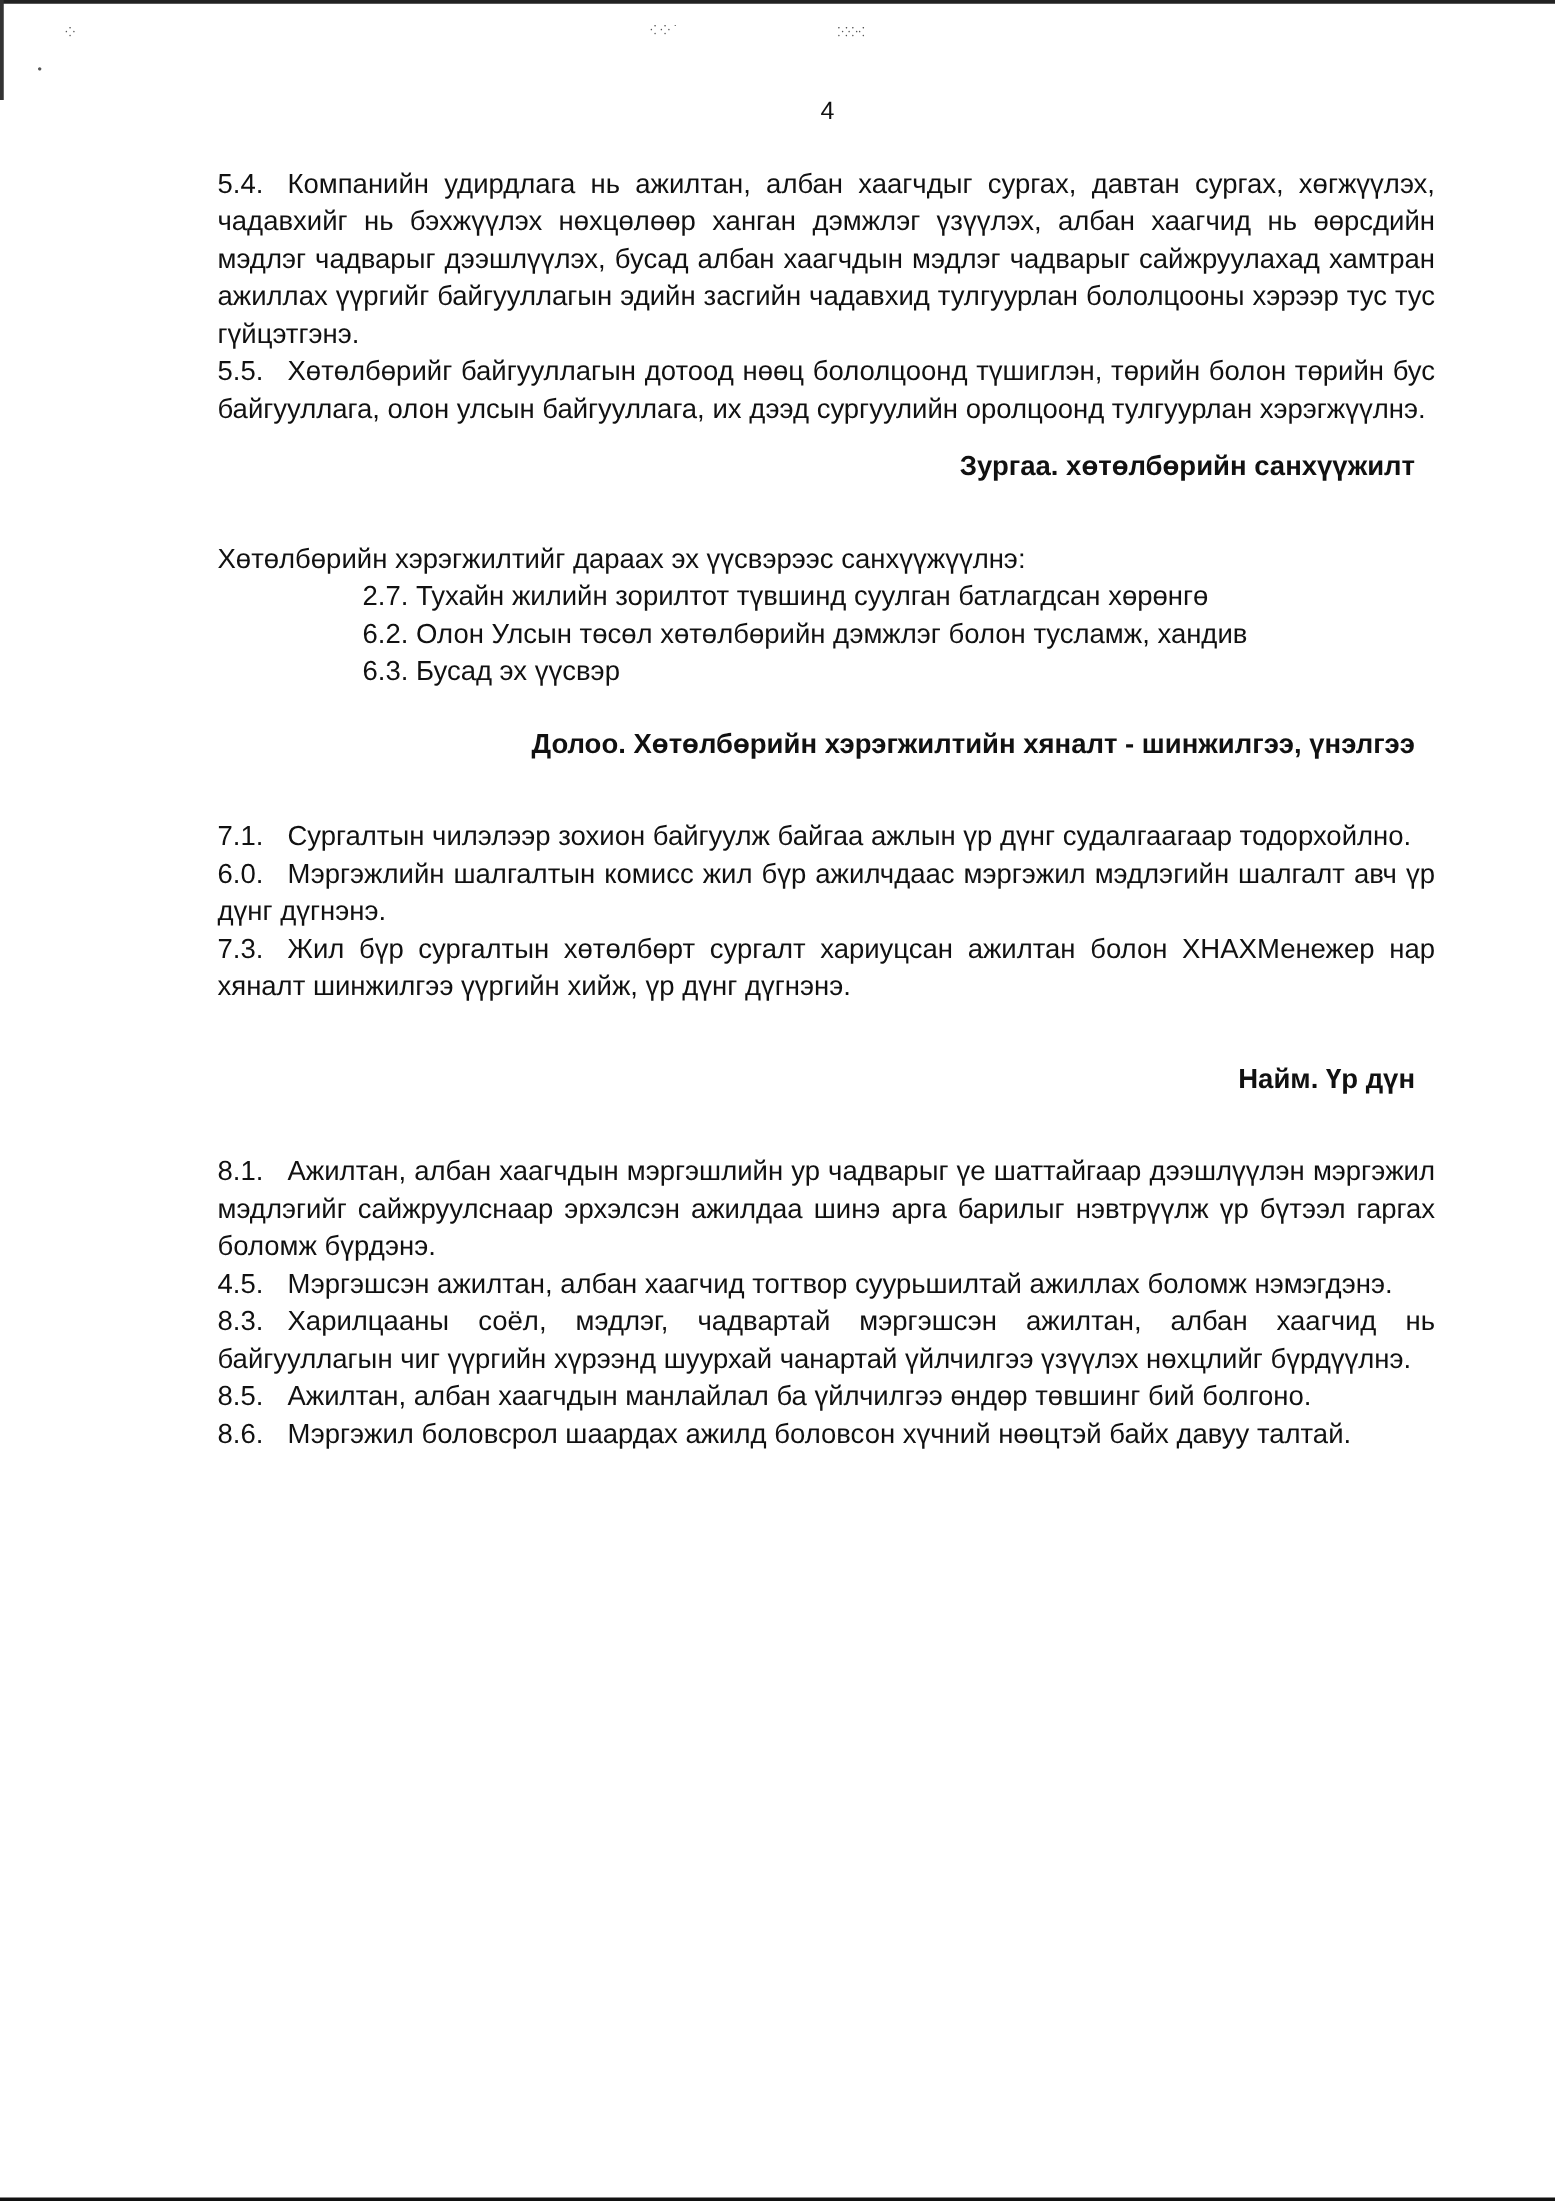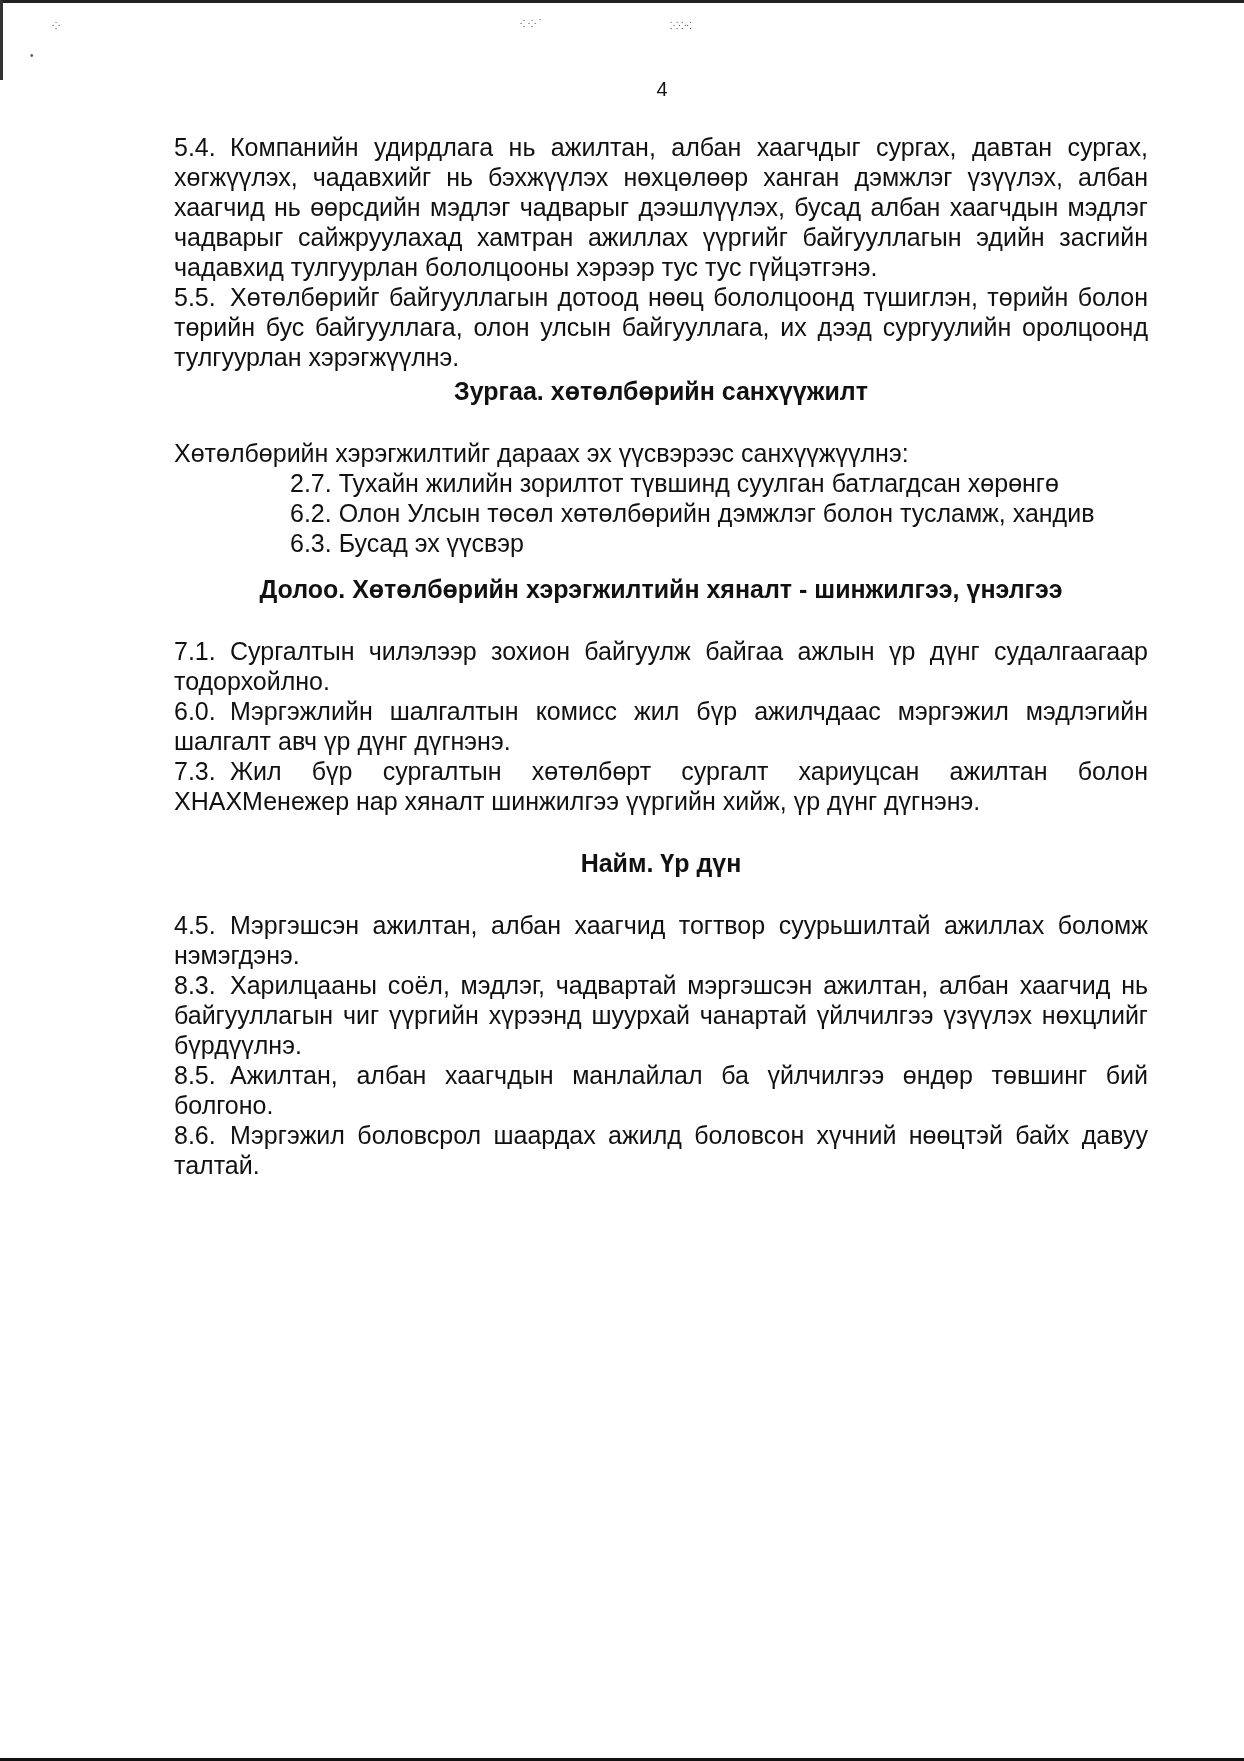--- a/index.html
+++ b/index.html
@@ -3,24 +3,24 @@
 <meta charset="utf-8">
 <style>
   html, body { margin: 0; padding: 0; background: #ffffff; }
   body { width: 1244px; height: 1761px; position: relative; overflow: hidden;
          font-family: "Liberation Sans", sans-serif; color: #111; }
   .scan-top { position: absolute; left: 0; top: 0; width: 1244px; height: 3px; background: #222; }
   .scan-left { position: absolute; left: 0; top: 0; width: 3px; height: 80px; background: #333; }
   .scan-bottom { position: absolute; left: 0; bottom: 0; width: 1244px; height: 3px; background: #111; }
   .scan-speck { position: absolute; color: #555; font-size: 10px; }
   .page-number { position: absolute; top: 78px; left: 0; width: 1324px; text-align: center; font-size: 20px; }
-  .content { position: absolute; left: 174px; top: 132px; width: 974px; font-size: 25px; line-height: 30px; }
+  .content { position: absolute; left: 174px; top: 132px; width: 974px; font-size: 22px; line-height: 30px; }
   .para { text-align: justify; margin: 0; }
   .para .num { display: inline-block; min-width: 56px; }
-  .heading { font-weight: bold; text-align: center; margin: 4px; }
+  .heading { font-weight: bold; text-align: right; margin: 16px; }
   .indented { padding-left: 116px; margin: 0; }
   .gap-s { height: 12px; }
   .gap-m { height: 28px; }
 </style>
 </head>
 <body>
 
 <div class="scan-top"></div>
 <div class="scan-left"></div>
 <div class="scan-bottom"></div>
@@ -46,18 +46,19 @@
   <div class="gap-s"></div>
   <p class="heading">Долоо. Хөтөлбөрийн хэрэгжилтийн хяналт - шинжилгээ, үнэлгээ</p>
   <div class="gap-m"></div>
   <p class="para"><span class="num">7.1.</span><span>Сургалтын чилэлээр зохион байгуулж байгаа ажлын үр дүнг судалгаагаар тодорхойлно.</span></p>
   <p class="para"><span class="num">6.0.</span><span>Мэргэжлийн шалгалтын комисс жил бүр ажилчдаас мэргэжил мэдлэгийн шалгалт авч үр дүнг дүгнэнэ.</span></p>
   <p class="para"><span class="num">7.3.</span><span>Жил бүр сургалтын хөтөлбөрт сургалт хариуцсан ажилтан болон ХНАХМенежер нар хяналт шинжилгээ үүргийн хийж, үр дүнг дүгнэнэ.</span></p>
 
   <div class="gap-m"></div>
   <p class="heading">Найм. Үр дүн</p>
   <div class="gap-m"></div>
+  <p class="para"><span class="num">8.1.</span><span>Ажилтан, албан хаагчдын мэргэшлийн ур чадварыг үе шаттайгаар дээшлүүлэн мэргэжил мэдлэгийг сайжруулснаар эрхэлсэн ажилдаа шинэ арга барилыг нэвтрүүлж үр бүтээл гаргах боломж бүрдэнэ.</span></p>
   <p class="para"><span class="num">4.5.</span><span>Мэргэшсэн ажилтан, албан хаагчид тогтвор суурьшилтай ажиллах боломж нэмэгдэнэ.</span></p>
   <p class="para"><span class="num">8.3.</span><span>Харилцааны соёл, мэдлэг, чадвартай мэргэшсэн ажилтан, албан хаагчид нь байгууллагын чиг үүргийн хүрээнд шуурхай чанартай үйлчилгээ үзүүлэх нөхцлийг бүрдүүлнэ.</span></p>
   <p class="para"><span class="num">8.5.</span><span>Ажилтан, албан хаагчдын манлайлал ба үйлчилгээ өндөр төвшинг бий болгоно.</span></p>
   <p class="para"><span class="num">8.6.</span><span>Мэргэжил боловсрол шаардах ажилд боловсон хүчний нөөцтэй байх давуу талтай.</span></p>
 
 </div>
 
 </body></html>

